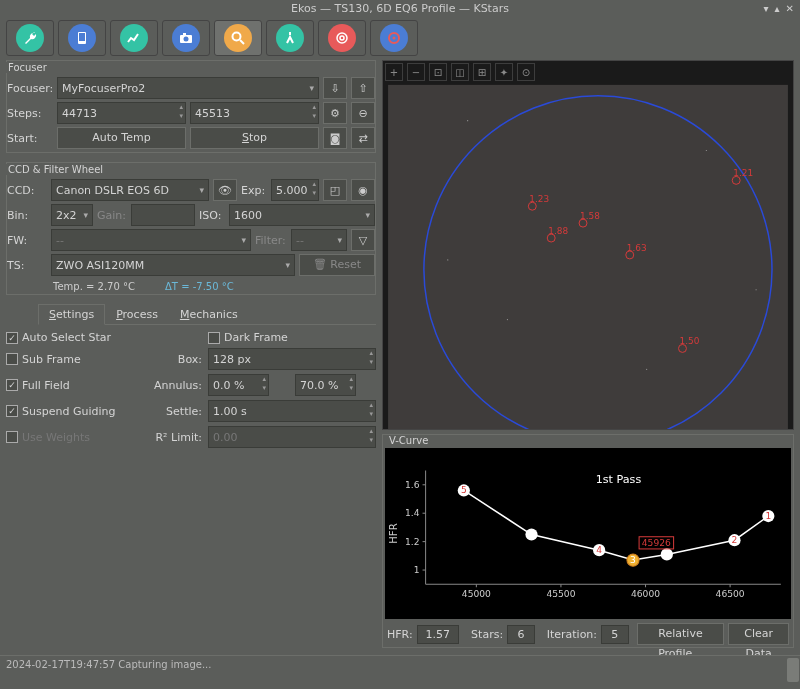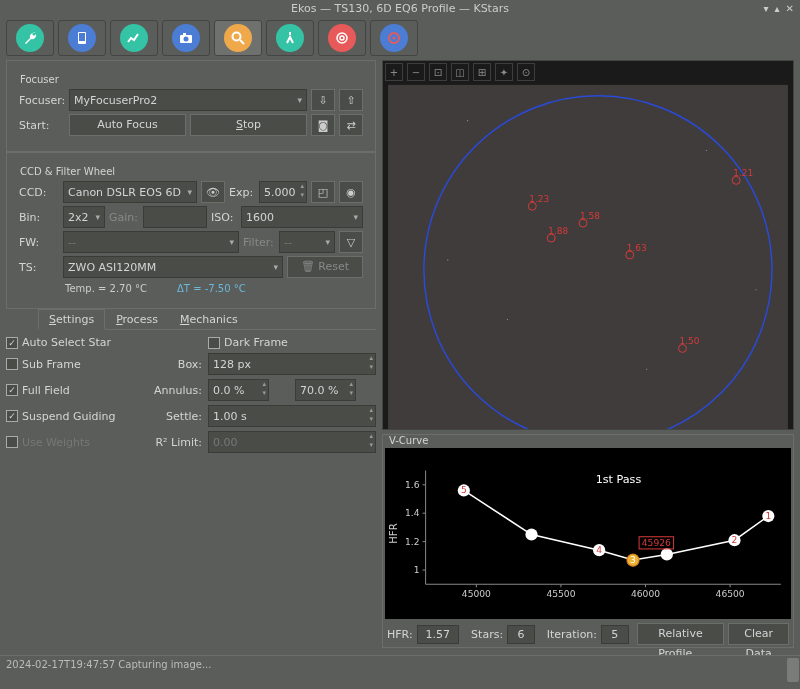--- a/index.html
+++ b/index.html
@@ -15,21 +15,21 @@
 .tbbtn { width: 48px; height: 36px; border: 1px solid #444; border-radius: 3px; display: flex; align-items: center; justify-content: center; background: #5b5d5a; cursor: pointer; }
 .tbbtn.active { background: #6f716e; }
 .ticon { width: 28px; height: 28px; border-radius: 50%; display: flex; align-items: center; justify-content: center; }
 
 
 .main { display: flex; height: 590px; }
 .left { width: 382px; padding: 2px 6px 0 6px; display: flex; flex-direction: column; gap: 0; }
 .right { flex: 1; padding: 2px 6px 0 0; display: flex; flex-direction: column; }
 
 
-.group { border: 1px solid #6c6e6a; margin-bottom: 0; padding: 12px; }
+.group { border: 1px solid #6c6e6a; margin-bottom: 9px; padding: 0; }
 .group-title { font-size: 10px; color: #d4d4d4; margin: -4px 0 4px -2px; background: #5b5d5a; display: inline-block; padding: 0 3px; }
 
 
 .row { display: flex; align-items: center; gap: 4px; margin-bottom: 3px; height: 22px; }
 .lbl { color: #d4d4d4; font-size: 11px; width: 40px; flex-shrink: 0; }
 .lbl-w { width: 46px; }
 
 
 .combo, .txt, .spin { background: #4a4c48; border: 1px solid #3a3c38; color: #d4d4d4; height: 22px; padding: 0 4px; font-size: 11px; }
 .combo { display: flex; align-items: center; justify-content: space-between; cursor: pointer; text-align: right; }
@@ -163,22 +163,33 @@
       <div class="group-title">Focuser</div>
       <div class="row">
         <span class="lbl lbl-w">Focuser:</span>
         <div class="combo" style="flex:1">
             <span>MyFocuserPro2</span>
           </div>
         <div class="iconbtn">⇩</div>
         <div class="iconbtn">⇧</div>
       </div>
       <div class="row">
+        <span class="lbl lbl-w">Steps:</span>
+        <div class="spin" style="flex:1">
+            <span>44713</span>
+          </div>
+        <div class="spin" style="flex:1">
+            <span>45513</span>
+          </div>
+        <div class="iconbtn">⚙</div>
+        <div class="iconbtn">⊖</div>
+      </div>
+      <div class="row">
         <span class="lbl lbl-w">Start:</span>
-        <div class="btn" style="flex:1">Auto Focus</div>
+        <div class="btn" style="flex:1">Auto Temp</div>
         <div class="btn" style="flex:1"><u>S</u>top</div>
         <div class="iconbtn">◙</div>
         <div class="iconbtn">⇄</div>
       </div>
     </div>
 
     <div class="group">
       <div class="group-title">CCD &amp; Filter Wheel</div>
       <div class="row">
         <span class="lbl">CCD:</span>

